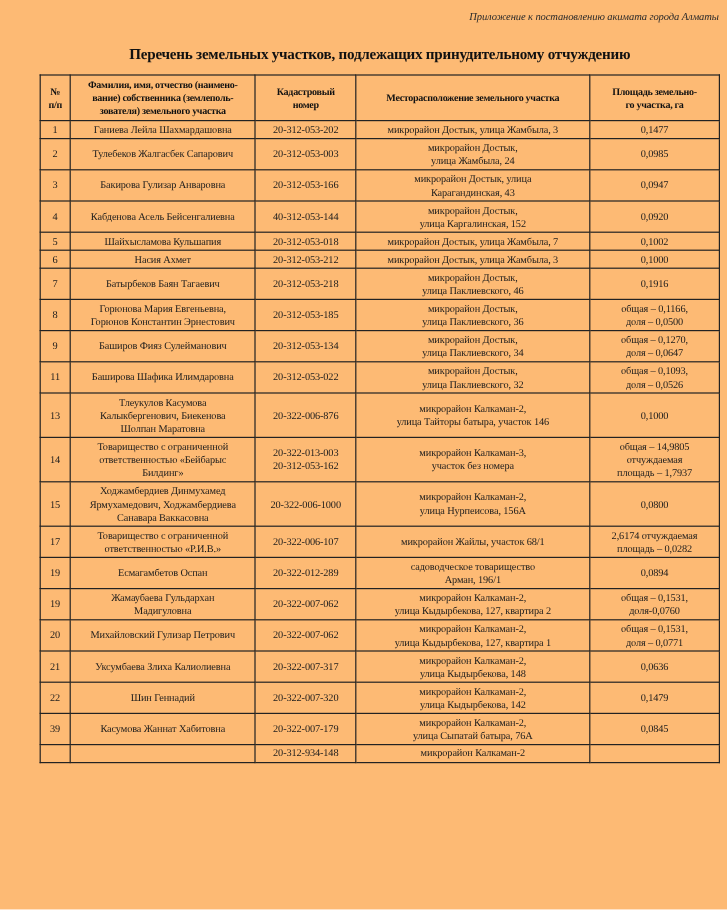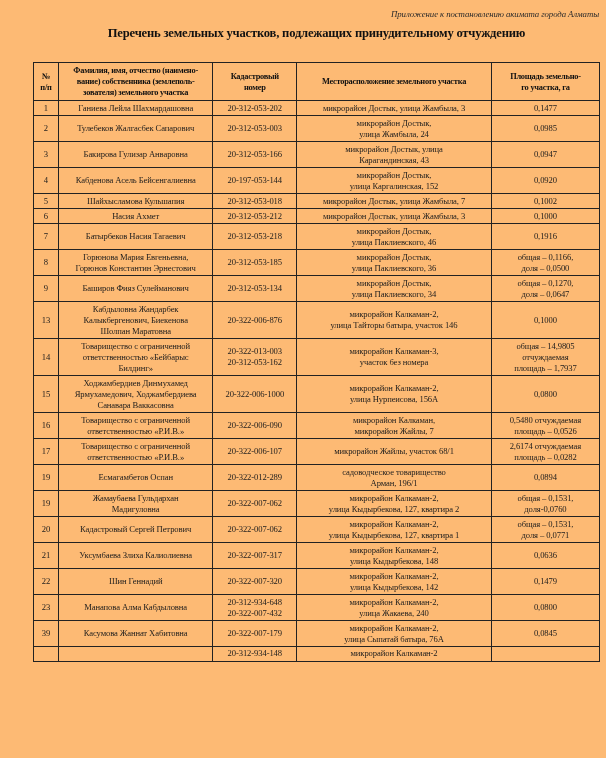--- a/index.html
+++ b/index.html
@@ -18,21 +18,21 @@
     top: 9px;
     right: 7px;
     text-align: right;
     font-style: italic;
     font-size: 8.8px;
     line-height: 10.5px;
     color: #2a2a2a;
   }
   .doc-title {
     position: absolute;
-    top: 26px;
+    top: 38px;
     left: 33px;
     width: 567px;
     margin: 0;
     text-align: center;
     font-size: 12.6px;
     font-weight: bold;
     letter-spacing: -0.2px;
     color: #111;
   }
   table.land-table {
@@ -132,42 +132,42 @@
           <td>3</td>
           <td>Бакирова Гулизар Анваровна</td>
           <td>20-312-053-166</td>
           <td>микрорайон Достык, улица
 Карагандинская, 43</td>
           <td>0,0947</td>
         </tr>
         <tr>
           <td>4</td>
           <td>Кабденова Асель Бейсенгалиевна</td>
-          <td>20-197-053-144</td>
+          <td>40-312-053-144</td>
           <td>микрорайон Достык,
 улица Каргалинская, 152</td>
           <td>0,0920</td>
         </tr>
         <tr>
           <td>5</td>
           <td>Шайхысламова Кульшапия</td>
           <td>20-312-053-018</td>
           <td>микрорайон Достык, улица Жамбыла, 7</td>
           <td>0,1002</td>
         </tr>
         <tr>
           <td>6</td>
           <td>Насия Ахмет</td>
           <td>20-312-053-212</td>
           <td>микрорайон Достык, улица Жамбыла, 3</td>
           <td>0,1000</td>
         </tr>
         <tr>
           <td>7</td>
-          <td>Батырбеков Насия Тагаевич</td>
+          <td>Батырбеков Баян Тагаевич</td>
           <td>20-312-053-218</td>
           <td>микрорайон Достык,
 улица Паклиевского, 46</td>
           <td>0,1916</td>
         </tr>
         <tr>
           <td>8</td>
           <td>Горюнова Мария Евгеньевна,
 Горюнов Константин Эрнестович</td>
           <td>20-312-053-185</td>
@@ -179,22 +179,31 @@
         <tr>
           <td>9</td>
           <td>Баширов Фияз Сулейманович</td>
           <td>20-312-053-134</td>
           <td>микрорайон Достык,
 улица Паклиевского, 34</td>
           <td>общая – 0,1270,
 доля – 0,0647</td>
         </tr>
         <tr>
+          <td>11</td>
+          <td>Баширова Шафика Илимдаровна</td>
+          <td>20-312-053-022</td>
+          <td>микрорайон Достык,
+улица Паклиевского, 32</td>
+          <td>общая – 0,1093,
+доля – 0,0526</td>
+        </tr>
+        <tr>
           <td>13</td>
-          <td>Кабдыловна Жандарбек
+          <td>Тлеукулов Касумова
 Калыкбергенович, Биекенова
 Шолпан Маратовна</td>
           <td>20-322-006-876</td>
           <td>микрорайон Калкаман-2,
 улица Тайторы батыра, участок 146</td>
           <td>0,1000</td>
         </tr>
         <tr>
           <td>14</td>
           <td>Товарищество с ограниченной
@@ -212,30 +221,20 @@
           <td>15</td>
           <td>Ходжамбердиев Динмухамед
 Ярмухамедович, Ходжамбердиева
 Санавара Ваккасовна</td>
           <td>20-322-006-1000</td>
           <td>микрорайон Калкаман-2,
 улица Нурпеисова, 156А</td>
           <td>0,0800</td>
         </tr>
         <tr>
-          <td>16</td>
-          <td>Товарищество с ограниченной
-ответственностью «Р.И.В.»</td>
-          <td>20-322-006-090</td>
-          <td>микрорайон Калкаман,
-микрорайон Жайлы, 7</td>
-          <td>0,5480 отчуждаемая
-площадь – 0,0526</td>
-        </tr>
-        <tr>
           <td>17</td>
           <td>Товарищество с ограниченной
 ответственностью «Р.И.В.»</td>
           <td>20-322-006-107</td>
           <td>микрорайон Жайлы, участок 68/1</td>
           <td>2,6174 отчуждаемая
 площадь – 0,0282</td>
         </tr>
         <tr>
           <td>19</td>
@@ -250,21 +249,21 @@
           <td>Жамаубаева Гульдархан
 Мадигуловна</td>
           <td>20-322-007-062</td>
           <td>микрорайон Калкаман-2,
 улица Кыдырбекова, 127, квартира 2</td>
           <td>общая – 0,1531,
 доля-0,0760</td>
         </tr>
         <tr>
           <td>20</td>
-          <td>Кадастровый Сергей Петрович</td>
+          <td>Михайловский Гулизар Петрович</td>
           <td>20-322-007-062</td>
           <td>микрорайон Калкаман-2,
 улица Кыдырбекова, 127, квартира 1</td>
           <td>общая – 0,1531,
 доля – 0,0771</td>
         </tr>
         <tr>
           <td>21</td>
           <td>Уксумбаева Злиха Калиолиевна</td>
           <td>20-322-007-317</td>
@@ -272,29 +271,20 @@
 улица Кыдырбекова, 148</td>
           <td>0,0636</td>
         </tr>
         <tr>
           <td>22</td>
           <td>Шин Геннадий</td>
           <td>20-322-007-320</td>
           <td>микрорайон Калкаман-2,
 улица Кыдырбекова, 142</td>
           <td>0,1479</td>
-        </tr>
-        <tr>
-          <td>23</td>
-          <td>Манапова Алма Кабдыловна</td>
-          <td>20-312-934-648
-20-322-007-432</td>
-          <td>микрорайон Калкаман-2,
-улица Жакаева, 240</td>
-          <td>0,0800</td>
         </tr>
         <tr>
           <td>39</td>
           <td>Касумова Жаннат Хабитовна</td>
           <td>20-322-007-179</td>
           <td>микрорайон Калкаман-2,
 улица Сыпатай батыра, 76А</td>
           <td>0,0845</td>
         </tr>
         <tr class="partial-row">

